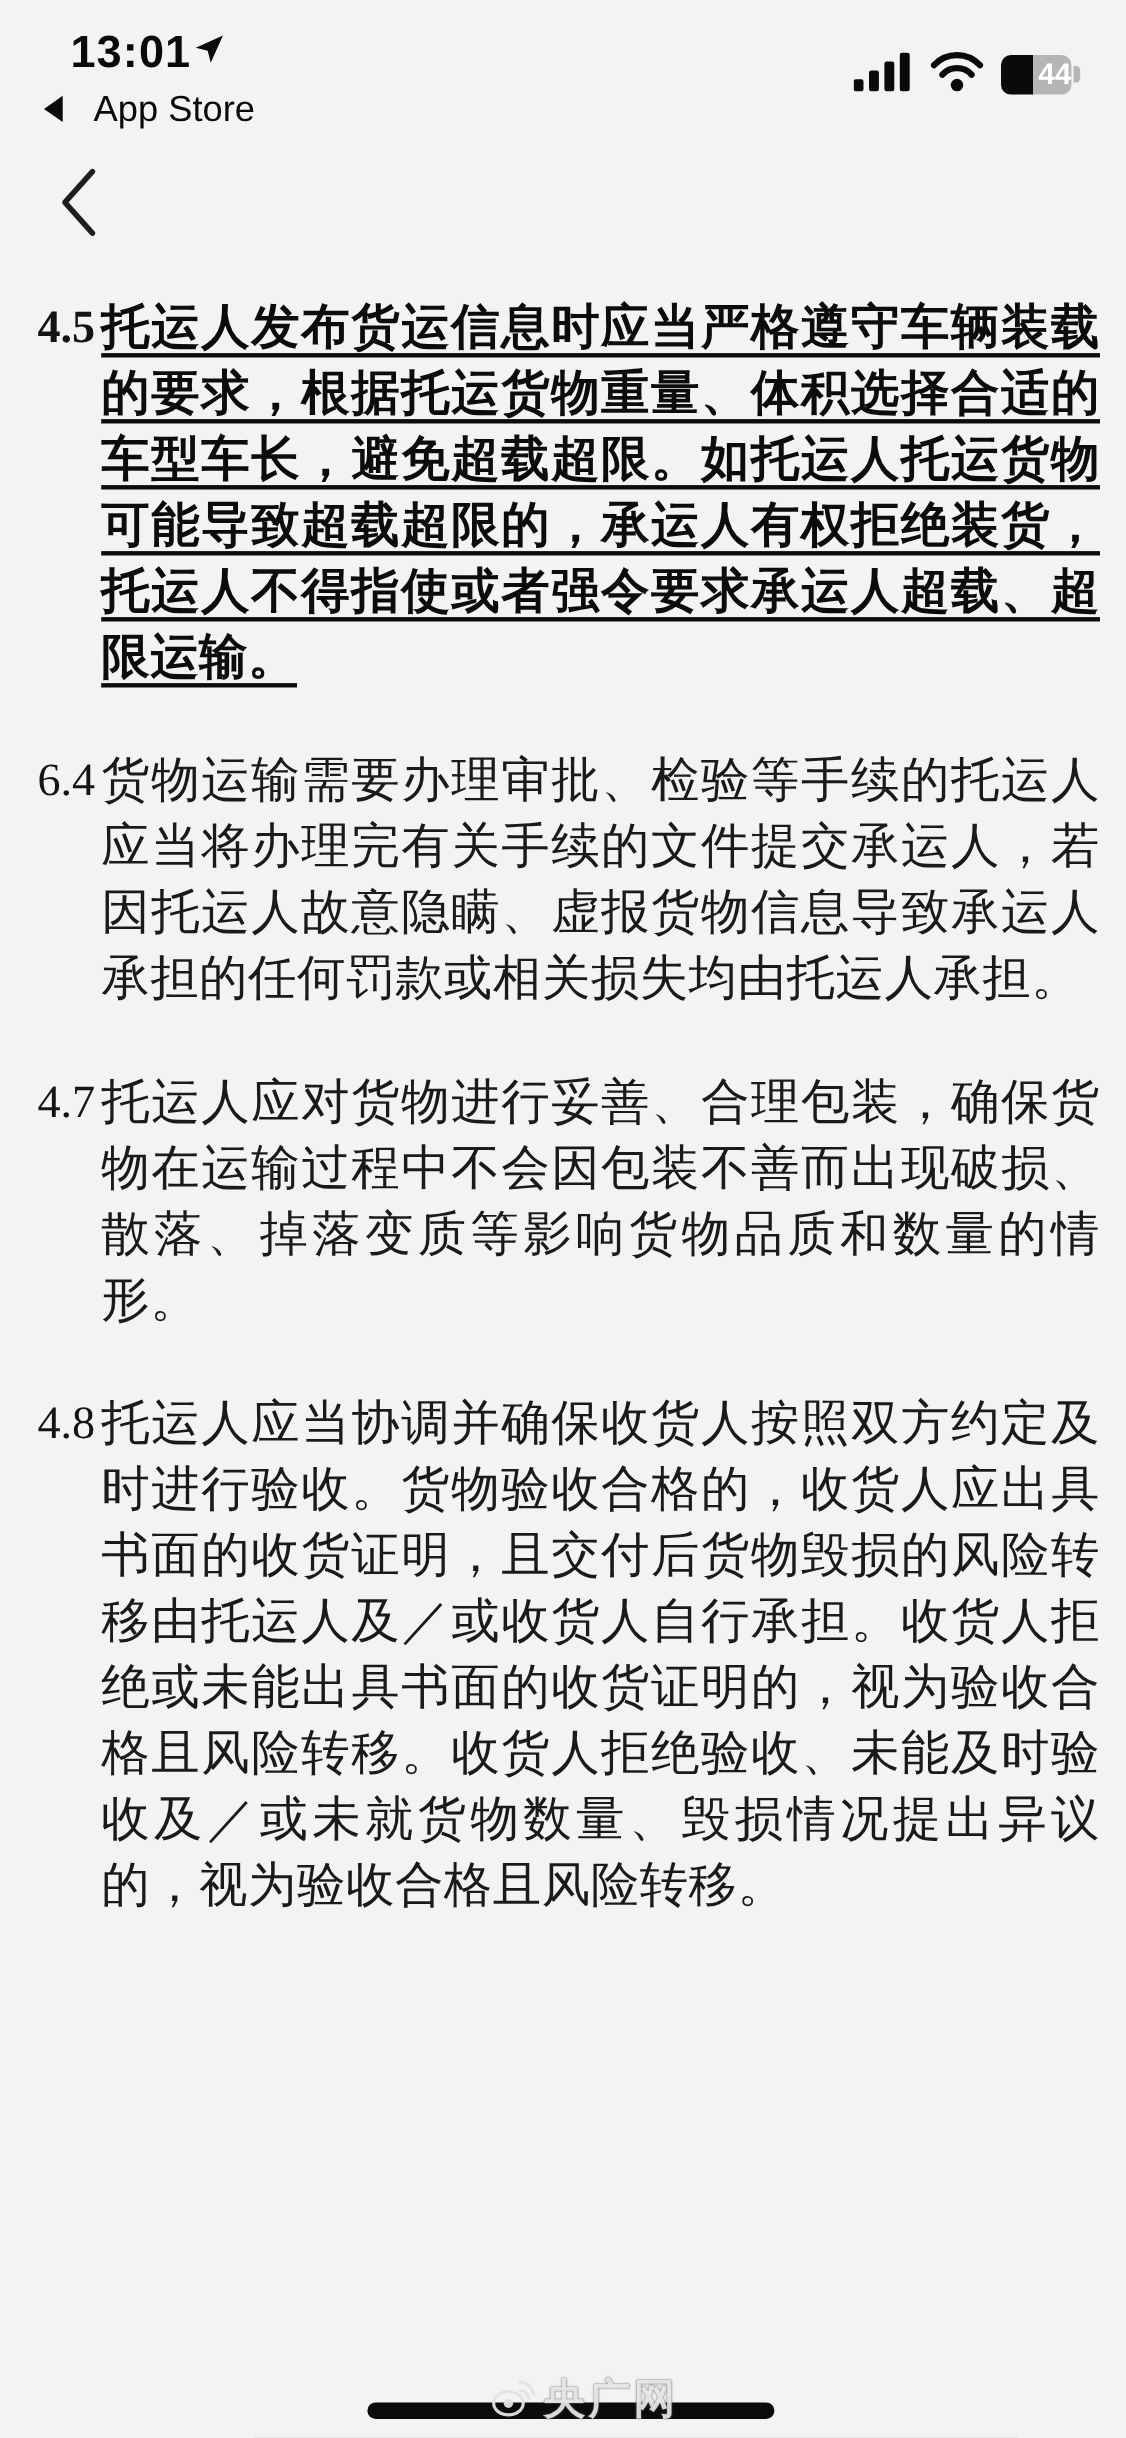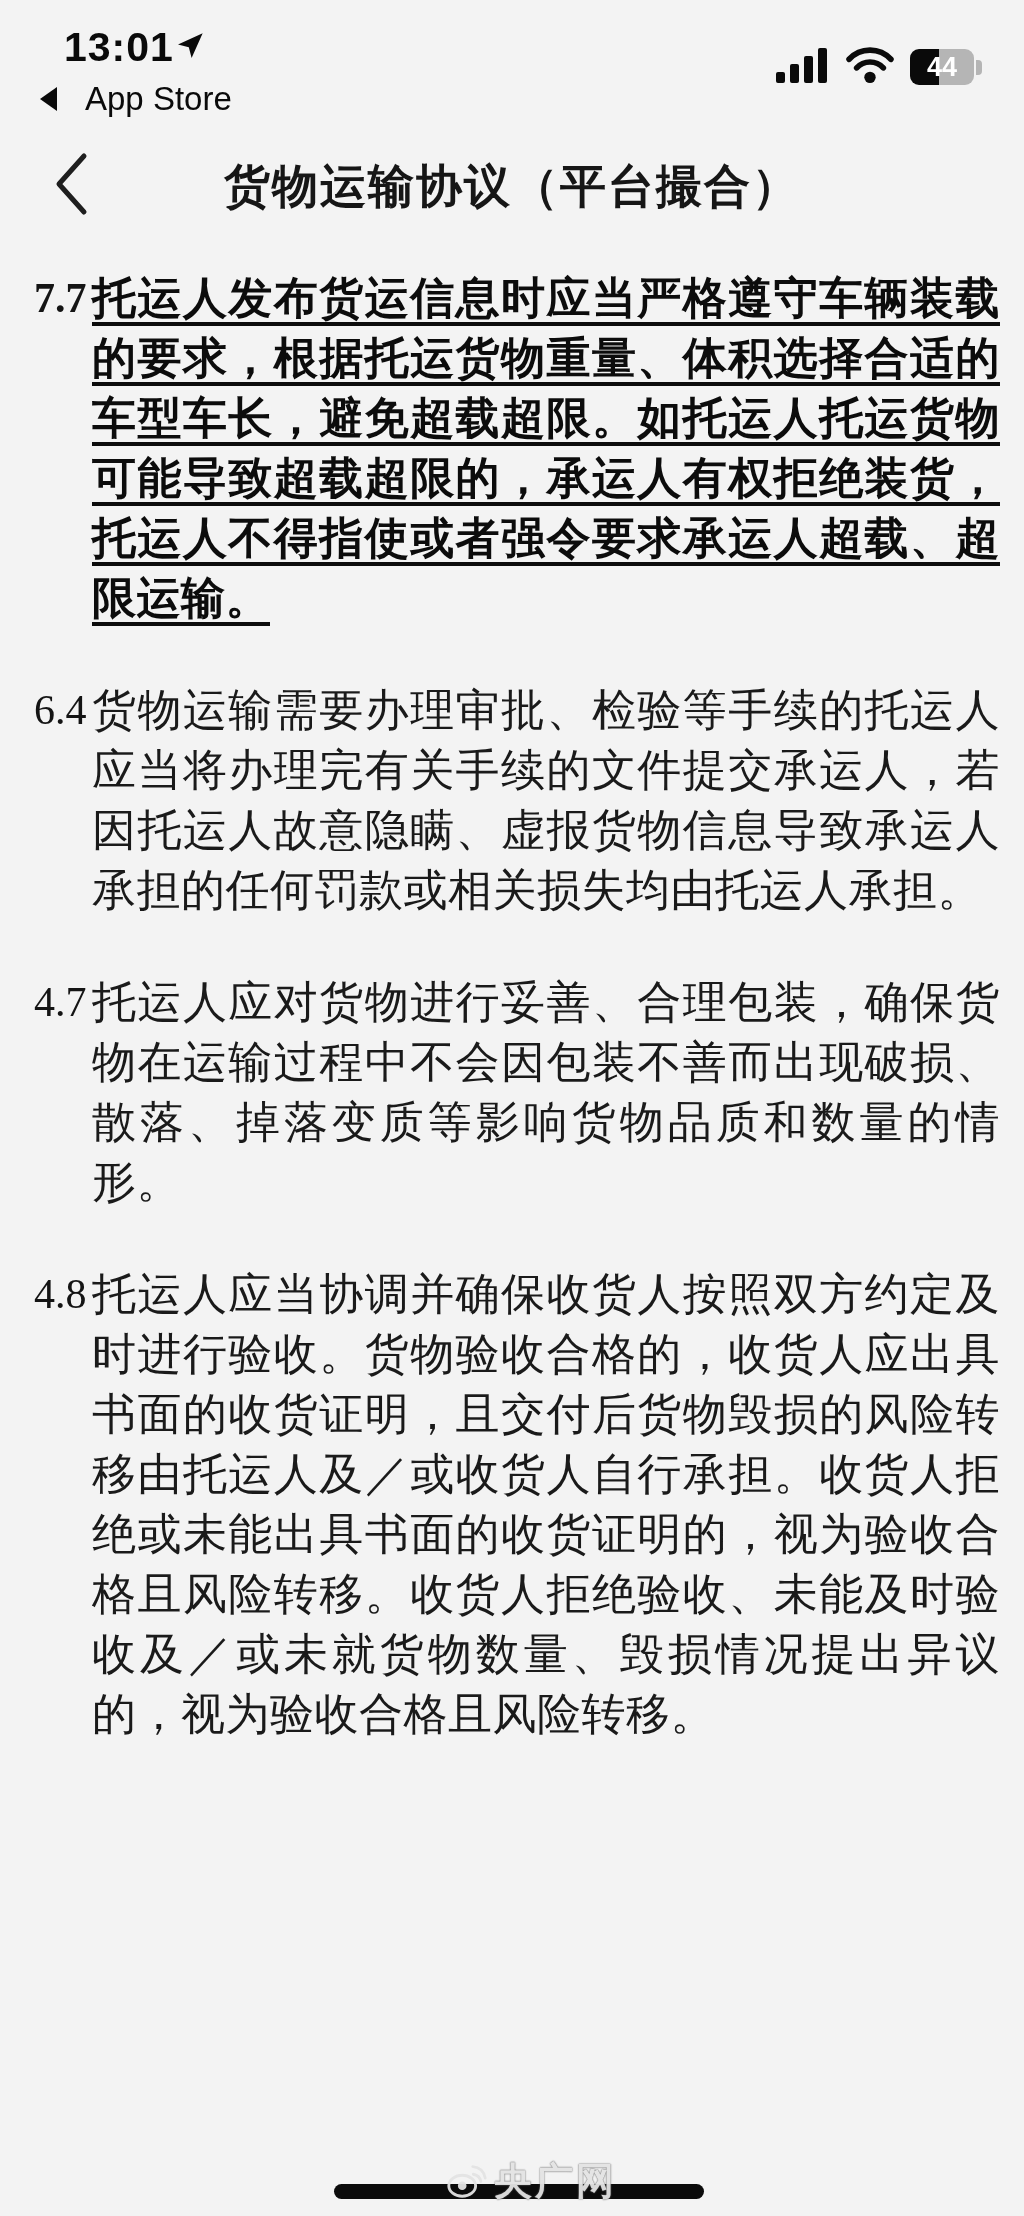--- a/index.html
+++ b/index.html
@@ -14,21 +14,21 @@
   .status-bar { position:absolute; top:0; left:0; right:0; height:130px; }
   .time-row { position:absolute; left:64px; top:24px; display:flex; align-items:center; }
   .time { font-size:41px; font-weight:700; letter-spacing:1px; color:#0a0a0a; }
   .back-app { position:absolute; left:40px; top:80px; display:flex; align-items:center; gap:28px;
               font-size:33px; color:#0a0a0a; cursor:pointer; }
   .back-tri { width:0; height:0; border-top:12px solid transparent; border-bottom:12px solid transparent;
               border-right:17px solid #0a0a0a; }
   .sb-icons { position:absolute; right:42px; top:46px; display:flex; align-items:center; gap:15px; }
   .battery { position:relative; width:64px; height:36px; border-radius:9px;
              background:linear-gradient(90deg,#0a0a0a 0 46%, #b5b5b5 46%);
-             display:flex; align-items:center; justify-content:center; }
+             display:flex; align-items:center; justify-content:flex-end; }
   .battery-num { color:#fff; font-weight:700; font-size:27px; letter-spacing:0; }
   .battery-cap { width:6px; height:15px; background:#b5b5b5; border-radius:0 4px 4px 0; margin-left:2px; }
   .battery-wrap { display:flex; align-items:center; }
 
   
   .nav-bar { position:absolute; top:140px; left:0; right:0; height:105px; }
   .back-chevron { position:absolute; left:52px; top:12px; cursor:pointer; }
   .nav-title { position:absolute; left:120px; right:120px; top:16px; text-align:center;
                font-size:46px; font-weight:700; letter-spacing:2px; color:#161616; }
 
@@ -95,28 +95,27 @@
       </span>
     </div>
   </div>
 
   <div class="nav-bar">
     <span class="back-chevron">
       <svg width="38" height="64" viewBox="0 0 38 64">
         <path d="M32 4 L7 32 L32 60" fill="none" stroke="#1e1e1e" stroke-width="5" stroke-linecap="round" stroke-linejoin="round"></path>
       </svg>
     </span>
-    <div class="nav-title">货物运输协议（平台撮合）</div>
   </div>
 
   <div class="doc">
 
 
     <div class="clause emphasis">
-      <span class="clause-num">7.7</span>
+      <span class="clause-num">4.5</span>
       <span class="clause-text">托运人发布货运信息时应当严格遵守车辆装载的要求，根据托运货物重量、体积选择合适的车型车长，避免超载超限。如托运人托运货物可能导致超载超限的，承运人有权拒绝装货，托运人不得指使或者强令要求承运人超载、超限运输。</span>
     </div>
 
     <div class="clause">
       <span class="clause-num">6.4</span>
       <span class="clause-text">货物运输需要办理审批、检验等手续的托运人应当将办理完有关手续的文件提交承运人，若因托运人故意隐瞒、虚报货物信息导致承运人承担的任何罚款或相关损失均由托运人承担。</span>
     </div>
 
     <div class="clause">
       <span class="clause-num">4.7</span>

